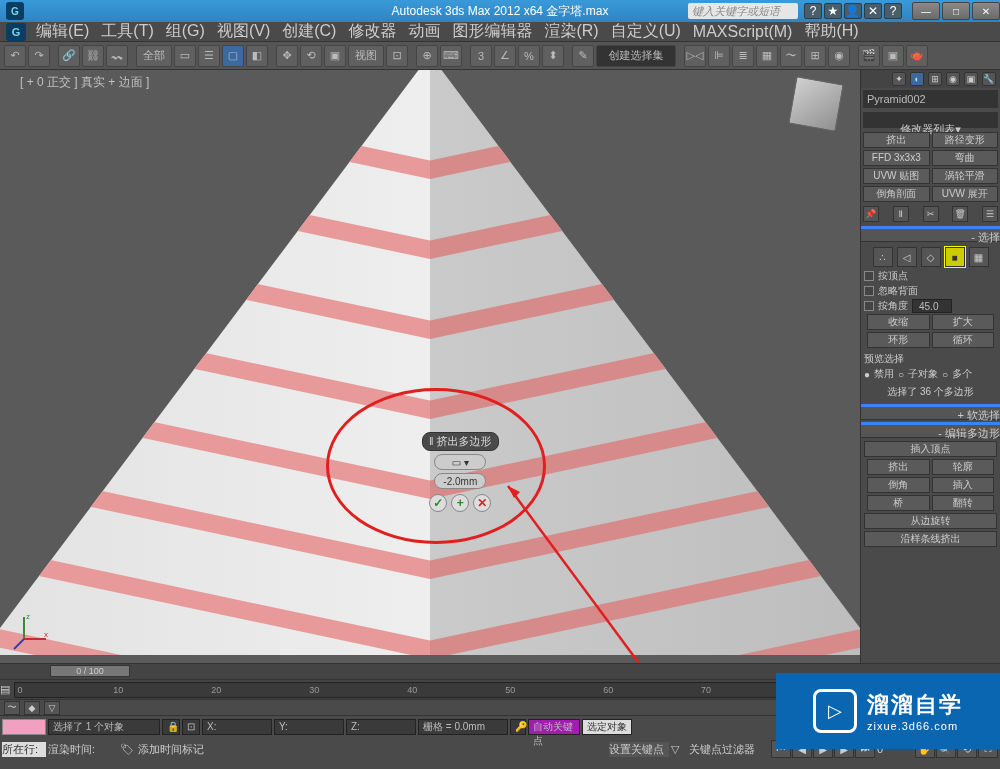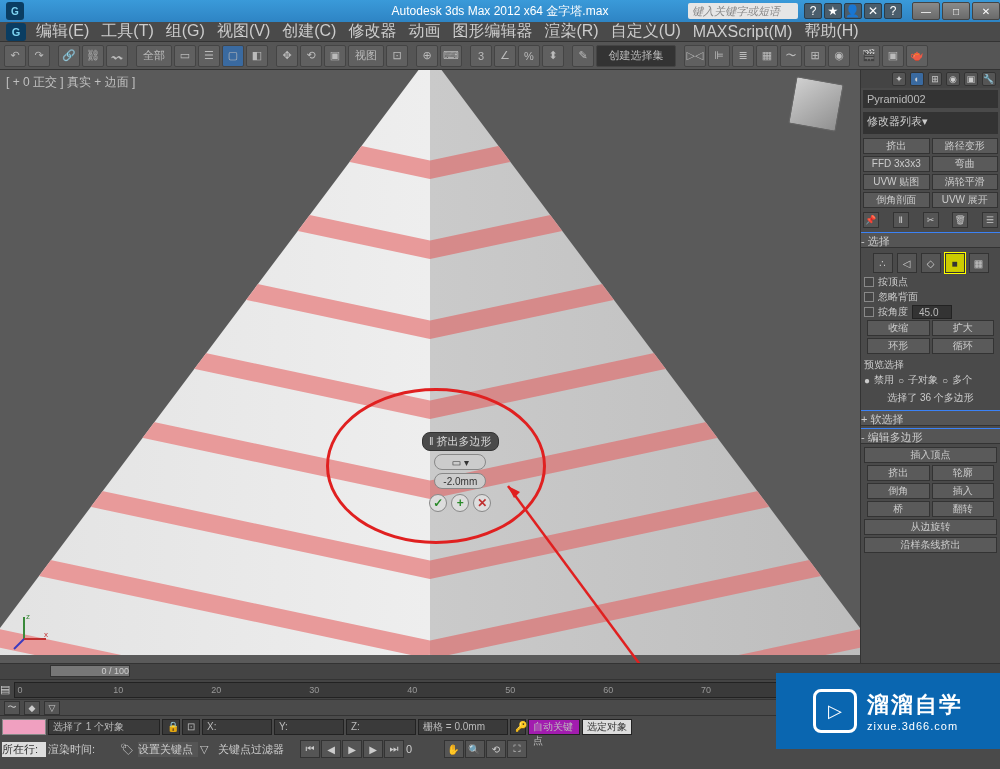--- a/index.html
+++ b/index.html
@@ -17,21 +17,21 @@
 .menubar .app-icon2{position:absolute;left:6px;width:20px;height:18px;background:#0a3d62;border-radius:3px;display:flex;align-items:center;justify-content:center;font-weight:bold;font-size:11px;color:#7dd3f0}
 .menubar span{padding:0 6px;color:#ccc;font-size:16px;cursor:default}
 
 .toolbar{height:28px;background:#555;display:flex;align-items:center;gap:2px;padding:0 4px;border-bottom:1px solid #333}
 .toolbar .tb{width:22px;height:22px;background:#606060;border:1px solid #444;border-radius:2px;display:flex;align-items:center;justify-content:center;font-size:11px;color:#bbb}
 .toolbar .tb.wide{width:auto;padding:0 6px;font-size:11px}
 .toolbar .sep{width:4px}
 
 .content{display:flex;height:calc(100% - 22px - 20px - 28px - 106px)}
 .viewport{flex:1;position:relative;background:#5a5a5a;overflow:hidden}
-.viewport-label{position:absolute;top:4px;left:6px;color:#c0c0c0;font-size:12px;z-index:10}
+.viewport-label{position:absolute;top:4px;left:20px;color:#c0c0c0;font-size:12px;z-index:10}
 .navcube{position:absolute;top:10px;right:20px;z-index:10}
 .navcube .cube{width:48px;height:48px;background:linear-gradient(135deg,#d0d0d0,#909090);border:1px solid #666;transform:rotate(10deg);border-radius:2px}
 
 .pyramid{position:absolute;left:50%;top:48%;transform:translate(-50%,-50%)}
 .pyr-shape{position:relative;width:900px;height:600px}
 .face-left,.face-right{position:absolute;top:0;width:50%;height:100%;overflow:hidden}
 .face-left{left:0;background:linear-gradient(to right,#e2e2e2,#eeeeee);clip-path:polygon(100% 0,100% 100%,-10% 110%)}
 .face-right{right:0;background:linear-gradient(to right,#cacaca,#bdbdbd);clip-path:polygon(0 0,0 100%,110% 110%)}
 .stripe{position:absolute;height:18px;width:200%;background:#e89a9a;left:-50%}
 .face-right .stripe{background:#d68a8a}
@@ -46,40 +46,40 @@
 .cbtn.ok{color:#2a8a2a}.cbtn.plus{color:#2a8a2a}.cbtn.cancel{color:#c03030}
 
 .anno{position:absolute;z-index:25;pointer-events:none}
 .anno-ellipse{left:326px;top:318px;width:220px;height:156px;border:3px solid #e02020;border-radius:50%}
 .anno-arrow{left:498px;top:406px}
 
 .panel{width:140px;background:#4a4a4a;border-left:1px solid #333;display:flex;flex-direction:column;overflow:hidden}
 .panel-tabs{height:18px;display:flex;justify-content:flex-end;gap:4px;padding:2px 4px;background:#444}
 .panel-tabs .pt{width:14px;height:14px;background:#555;border:1px solid #333;border-radius:2px;font-size:9px;display:flex;align-items:center;justify-content:center}
 .objname{background:#333;height:18px;margin:2px;padding:0 4px;font-size:11px;line-height:18px;color:#bbb}
-.modlist-label{background:#333;height:22px;margin:2px;padding:0 4px;font-size:11px;line-height:18px;display:flex;justify-content:flex-start}
+.modlist-label{background:#333;height:14px;margin:2px;padding:8px 4px;font-size:11px;line-height:18px;display:flex;justify-content:center}
 .btn-grid{display:grid;grid-template-columns:1fr 1fr;gap:2px;padding:2px}
 .pbtn{height:16px;background:#5a5a5a;border:1px solid #333;font-size:10px;text-align:center;line-height:14px;color:#ccc}
 .modstack{margin:2px;height:64px;background:#3a3a5a;border:1px solid #222;padding:2px;font-size:11px}
 .modstack .sel{background:#5a5a8a;color:#fff;padding:0 2px}
 .modicons{display:flex;gap:2px;padding:2px;justify-content:space-between}
 .modicons .mi{width:16px;height:16px;background:#555;border:1px solid #333;font-size:9px;display:flex;align-items:center;justify-content:center}
-.rollout-head{height:16px;background:#555;border-top:1px solid #3b82f6;border-bottom:1px solid #333;text-align:left;font-size:11px;line-height:16px;margin-top:2px}
+.rollout-head{height:16px;background:#555;border-top:3px solid #3b82f6;border-bottom:1px solid #333;text-align:right;font-size:11px;line-height:16px;margin-top:2px}
 .rollout-body{padding:3px;font-size:11px}
 .subobj-row{display:flex;gap:4px;justify-content:center;margin:2px 0}
 .subobj-row .so{width:20px;height:20px;border:1px solid #333;display:flex;align-items:center;justify-content:center;font-size:10px;background:#555}
 .subobj-row .so.active{background:#cccc00;color:#333;outline:1px solid #ff0}
 .chk{display:flex;align-items:center;gap:4px;margin:1px 0;font-size:10px}
 .chk .box{width:10px;height:10px;border:1px solid #888;background:#444}
 .inline-input{background:#333;border:1px solid #222;color:#bbb;font-size:10px;width:40px;height:14px;padding:0 6px}
 .panel .btn-grid2{display:grid;grid-template-columns:1fr 1fr;gap:2px;padding:0 3px}
 
 .bottom{height:106px;background:#4a4a4a;border-top:1px solid #333;display:flex;flex-direction:column;position:relative}
 .timeslider{height:16px;background:#444;position:relative;border-bottom:1px solid #333}
-.timeknob{position:absolute;left:50px;top:1px;width:80px;height:12px;background:#777;border:1px solid #333;font-size:9px;text-align:right;line-height:10px}
+.timeknob{position:absolute;left:50px;top:1px;width:80px;height:12px;background:#777;border:1px solid #333;font-size:9px;text-align:center;line-height:10px}
 .timeline-row{height:20px;display:flex;align-items:center;background:#444;border-bottom:1px solid #333}
 .ruler{flex:1;height:16px;background:#3a3a3a;border:1px solid #222;margin:0 4px;position:relative;overflow:hidden}
 .ticklabel{position:absolute;top:2px;font-size:9px;color:#999}
 .trackbar{height:16px;display:flex;align-items:center;padding:0 4px;gap:4px;border-bottom:1px solid #333}
 .trackbar .tkb{width:16px;height:14px;background:#555;border:1px solid #333;font-size:9px;display:flex;align-items:center;justify-content:center}
 .statusrow{display:flex;align-items:center;height:22px;gap:2px;padding:0 2px}
 .statusrow .field{background:#3a3a3a;border:1px solid #222;height:16px;padding:0 4px;font-size:10px;line-height:14px;color:#bbb}
 .statusrow .tab-pink{width:44px;height:16px;background:#f0a0c0;color:#333;font-size:10px;text-align:center;line-height:14px;border:1px solid #888}
 .statusrow2{display:flex;align-items:center;height:22px;gap:2px;padding:0 2px}
 .playback{display:flex;gap:1px}
@@ -357,20 +357,21 @@
     <div class="field" style="width:70px">Z:</div>
     <div class="field" style="width:90px">栅格 = 0.0mm</div>
     <div class="field" style="width:16px">🔑</div>
     <div class="field" style="width:52px;background:#a21caf">自动关键点</div>
     <div class="field" style="width:50px;background:#ddd;color:#333">选定对象</div>
   </div>
   <div class="statusrow2">
     <div class="field" style="width:44px;background:#ddd;color:#333">所在行:</div>
     <div class="field" style="width:70px">渲染时间:</div>
     <div class="field" style="width:16px">🏷</div>
+    <div class="field" style="flex:1">添加时间标记</div>
     <div class="field" style="width:60px;background:#555">设置关键点</div>
     <div class="field" style="width:16px">▽</div>
     <div class="field" style="width:80px">关键点过滤器</div>
     <div class="playback">
       <div class="pb">⏮</div>
       <div class="pb">◀</div>
       <div class="pb">▶</div>
       <div class="pb">▶</div>
       <div class="pb">⏭</div>
     </div>

